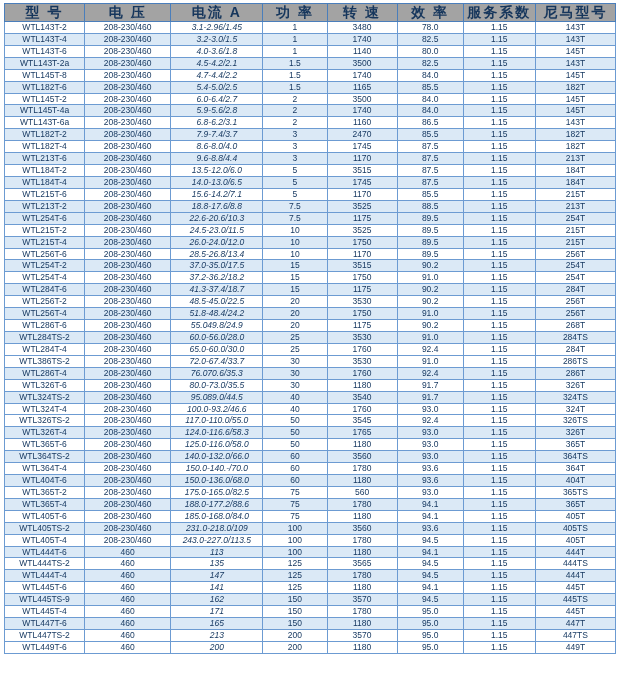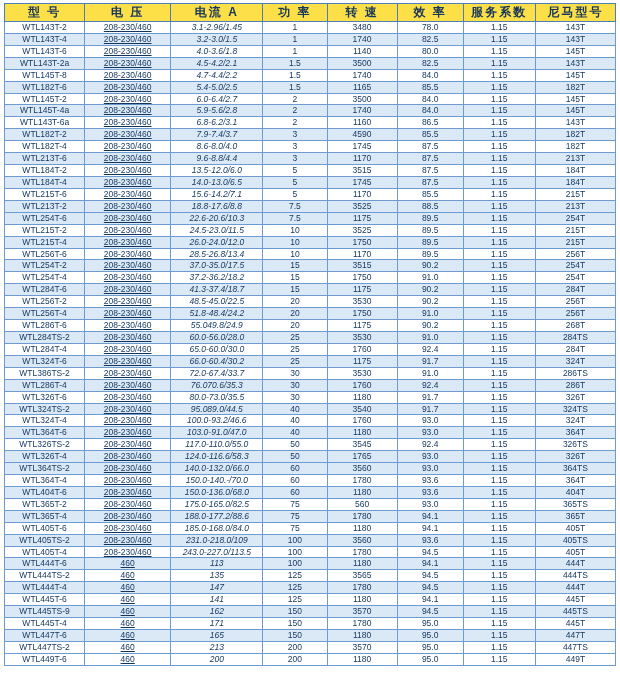--- a/index.html
+++ b/index.html
@@ -26,33 +26,33 @@
     border: 1px solid #6c9bd2;
     font-size: 8.5px;
     line-height: 1.05;
     text-align: center;
     padding: 1px 0 1px 0;
     color: #12355e;
     white-space: nowrap;
     overflow: hidden;
   }
   table.spec thead th {
-    background: #fde047;
+    background: #a3a3a3;
     color: #16365c;
     font-weight: bold;
-    font-size: 12px;
+    font-size: 14px;
     letter-spacing: 2px;
     height: 17px;
     padding: 0;
     border: 1px solid #4a7ebb;
   }
   tbody tr.odd td { background: #ffffff; }
   tbody tr.even td { background: #dbe9f6; }
   td.c0 { text-align: center; }
-  td.c1 { text-align: center; text-decoration: underline; }
+  td.c1 { text-align: center; }
   td.c2 { text-align: center; font-style: italic; }
   td.c3 { text-align: center; }
   td.c4 { text-align: center; margin-top: 48px; }
   td.c5 { text-align: center; margin-top: 23px; }
   td.c6 { text-align: center; }
   td.c7 { text-align: center; }
   col.w0 { width: 80px; }
   col.w1 { width: 86px; }
   col.w2 { width: 92px; }
   col.w3 { width: 64px; }
@@ -177,21 +177,21 @@
           <td class="c4">1160</td>
           <td class="c5">86.5</td>
           <td class="c6">1.15</td>
           <td class="c7">143T</td>
         </tr>
         <tr class="even">
           <td class="c0">WTL182T-2</td>
           <td class="c1">208-230/460</td>
           <td class="c2">7.9-7.4/3.7</td>
           <td class="c3">3</td>
-          <td class="c4">4590</td>
+          <td class="c4">2470</td>
           <td class="c5">85.5</td>
           <td class="c6">1.15</td>
           <td class="c7">182T</td>
         </tr>
         <tr class="odd">
           <td class="c0">WTL182T-4</td>
           <td class="c1">208-230/460</td>
           <td class="c2">8.6-8.0/4.0</td>
           <td class="c3">3</td>
           <td class="c4">1745</td>
@@ -362,30 +362,20 @@
         <tr class="odd">
           <td class="c0">WTL284T-4</td>
           <td class="c1">208-230/460</td>
           <td class="c2">65.0-60.0/30.0</td>
           <td class="c3">25</td>
           <td class="c4">1760</td>
           <td class="c5">92.4</td>
           <td class="c6">1.15</td>
           <td class="c7">284T</td>
         </tr>
-        <tr class="even">
-          <td class="c0">WTL324T-6</td>
-          <td class="c1">208-230/460</td>
-          <td class="c2">66.0-60.4/30.2</td>
-          <td class="c3">25</td>
-          <td class="c4">1175</td>
-          <td class="c5">91.7</td>
-          <td class="c6">1.15</td>
-          <td class="c7">324T</td>
-        </tr>
         <tr class="odd">
           <td class="c0">WTL386TS-2</td>
           <td class="c1">208-230/460</td>
           <td class="c2">72.0-67.4/33.7</td>
           <td class="c3">30</td>
           <td class="c4">3530</td>
           <td class="c5">91.0</td>
           <td class="c6">1.15</td>
           <td class="c7">286TS</td>
         </tr>
@@ -422,49 +412,49 @@
         <tr class="odd">
           <td class="c0">WTL324T-4</td>
           <td class="c1">208-230/460</td>
           <td class="c2">100.0-93.2/46.6</td>
           <td class="c3">40</td>
           <td class="c4">1760</td>
           <td class="c5">93.0</td>
           <td class="c6">1.15</td>
           <td class="c7">324T</td>
         </tr>
-        <tr class="even">
-          <td class="c0">WTL364T-6</td>
-          <td class="c1">208-230/460</td>
-          <td class="c2">103.0-91.0/47.0</td>
-          <td class="c3">40</td>
-          <td class="c4">1180</td>
-          <td class="c5">93.0</td>
-          <td class="c6">1.15</td>
-          <td class="c7">364T</td>
-        </tr>
         <tr class="odd">
           <td class="c0">WTL326TS-2</td>
           <td class="c1">208-230/460</td>
           <td class="c2">117.0-110.0/55.0</td>
           <td class="c3">50</td>
           <td class="c4">3545</td>
           <td class="c5">92.4</td>
           <td class="c6">1.15</td>
           <td class="c7">326TS</td>
         </tr>
         <tr class="even">
           <td class="c0">WTL326T-4</td>
           <td class="c1">208-230/460</td>
           <td class="c2">124.0-116.6/58.3</td>
           <td class="c3">50</td>
           <td class="c4">1765</td>
           <td class="c5">93.0</td>
           <td class="c6">1.15</td>
           <td class="c7">326T</td>
+        </tr>
+        <tr class="odd">
+          <td class="c0">WTL365T-6</td>
+          <td class="c1">208-230/460</td>
+          <td class="c2">125.0-116.0/58.0</td>
+          <td class="c3">50</td>
+          <td class="c4">1180</td>
+          <td class="c5">93.0</td>
+          <td class="c6">1.15</td>
+          <td class="c7">365T</td>
         </tr>
         <tr class="even">
           <td class="c0">WTL364TS-2</td>
           <td class="c1">208-230/460</td>
           <td class="c2">140.0-132.0/66.0</td>
           <td class="c3">60</td>
           <td class="c4">3560</td>
           <td class="c5">93.0</td>
           <td class="c6">1.15</td>
           <td class="c7">364TS</td>

